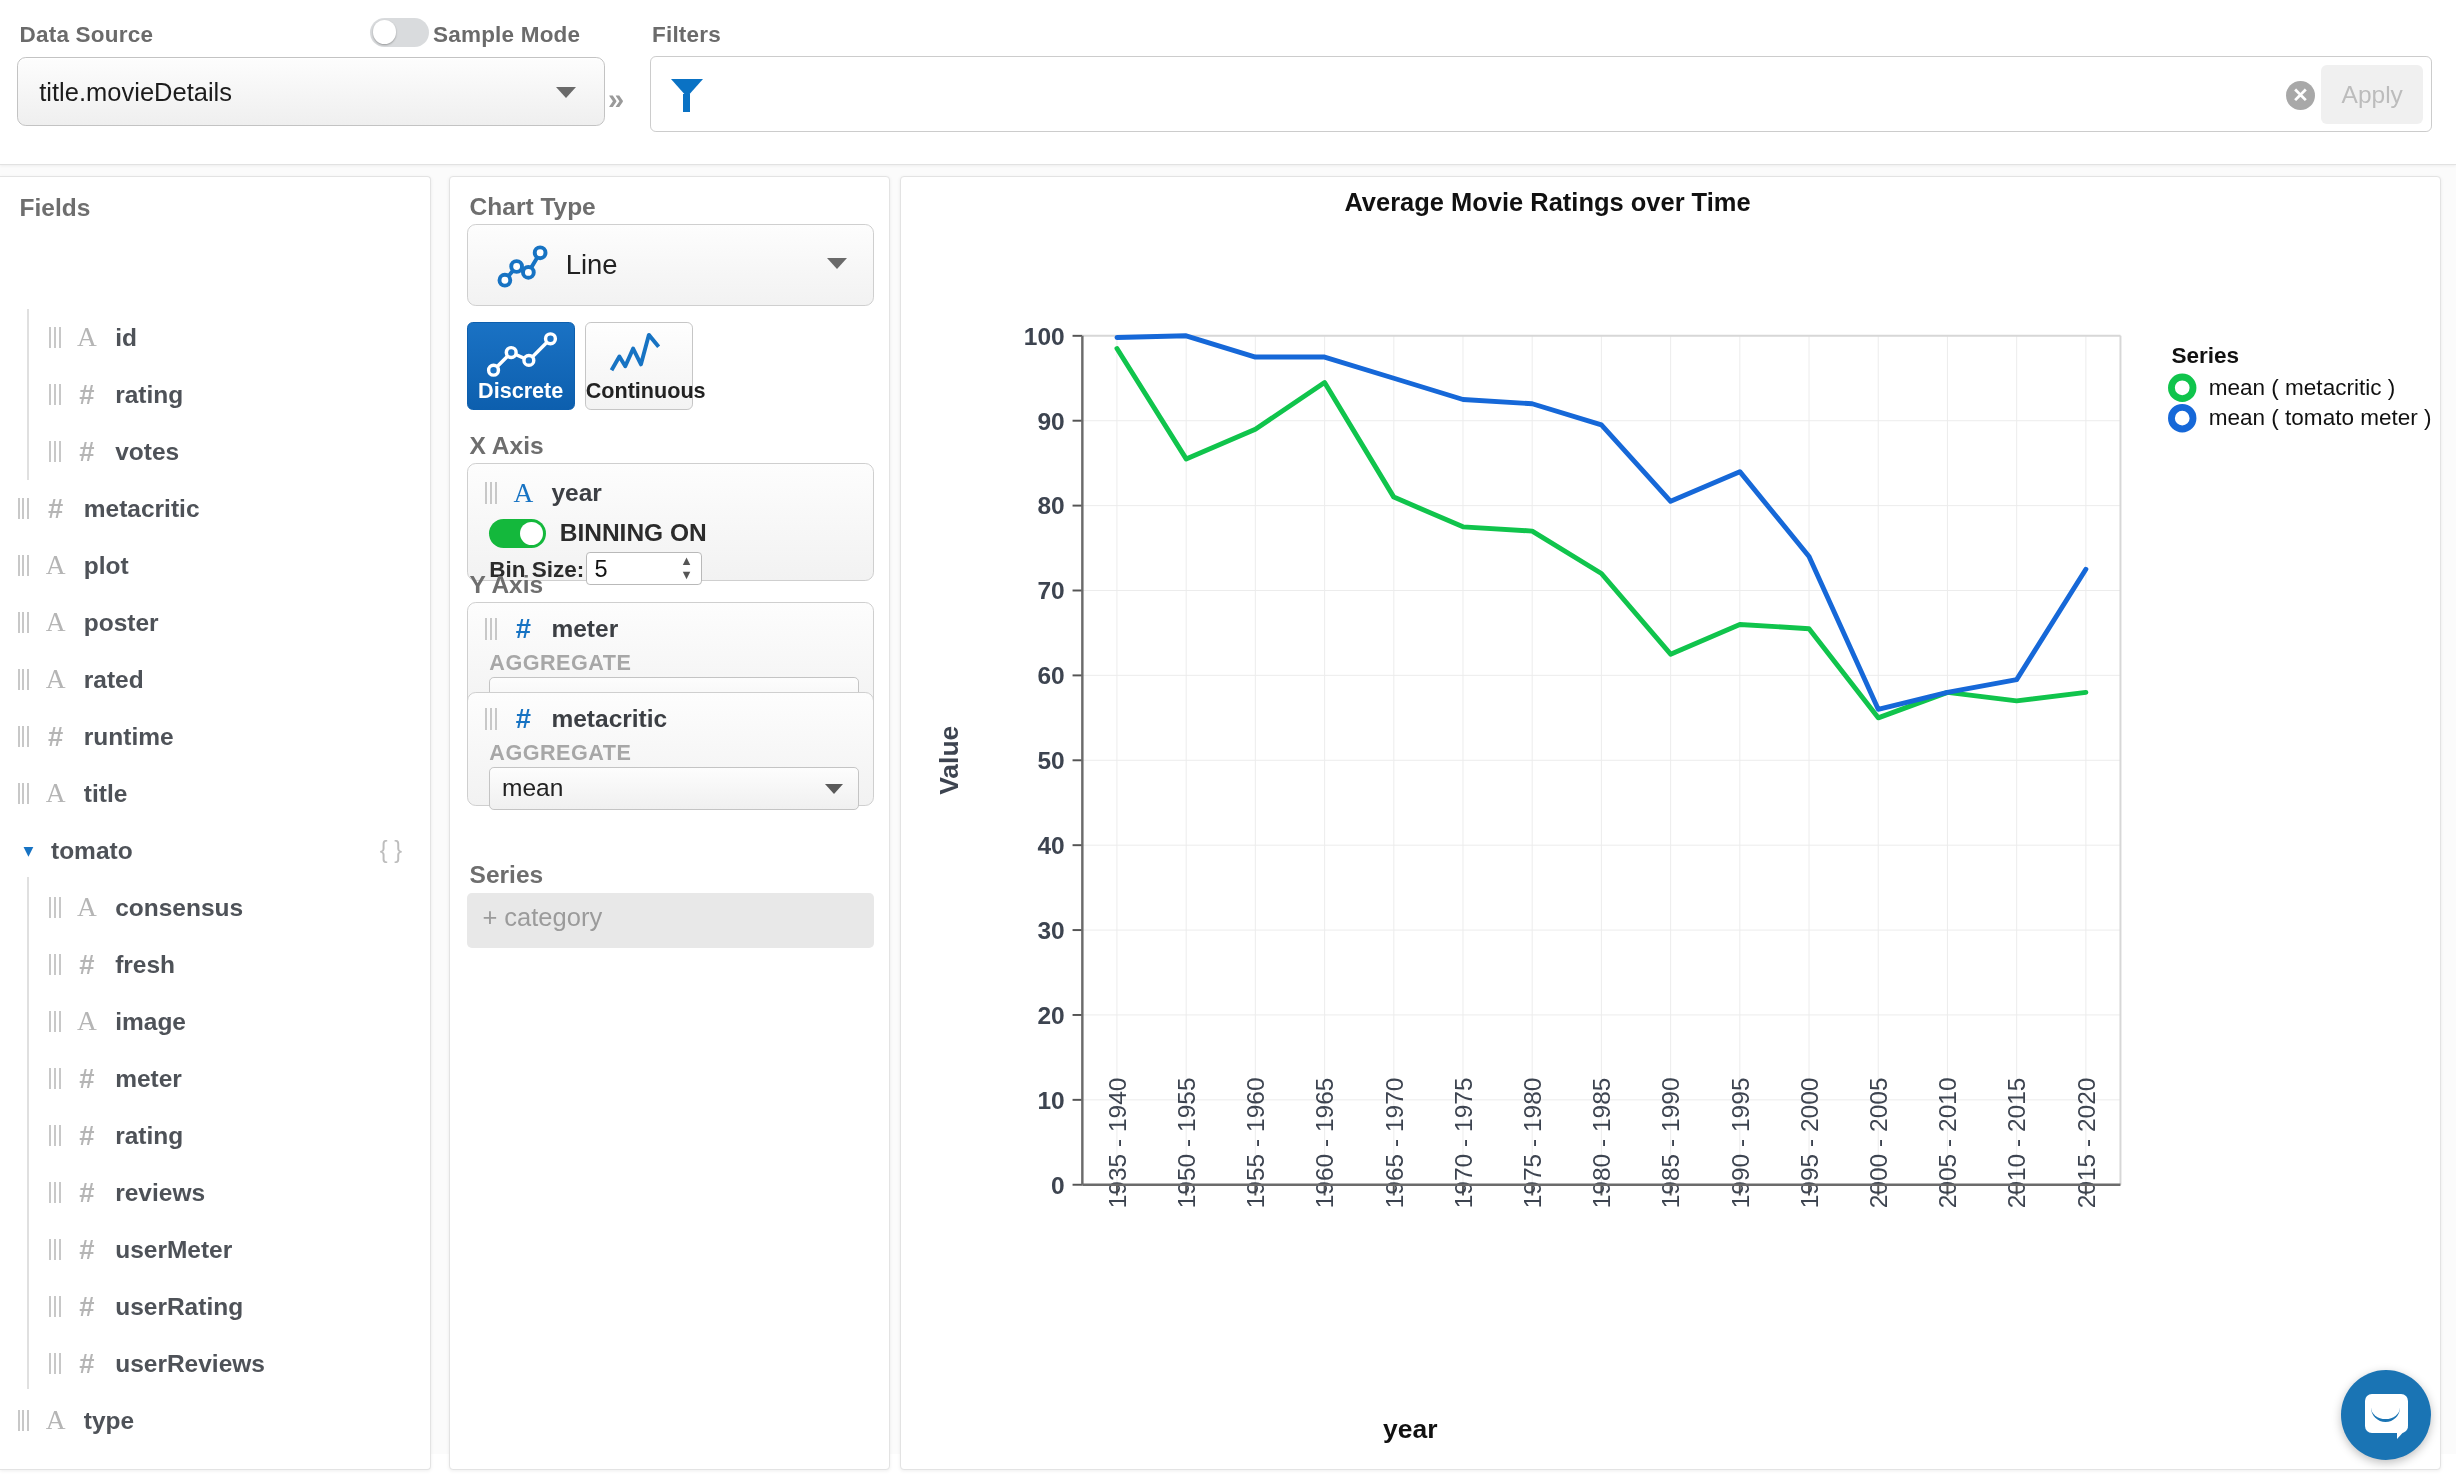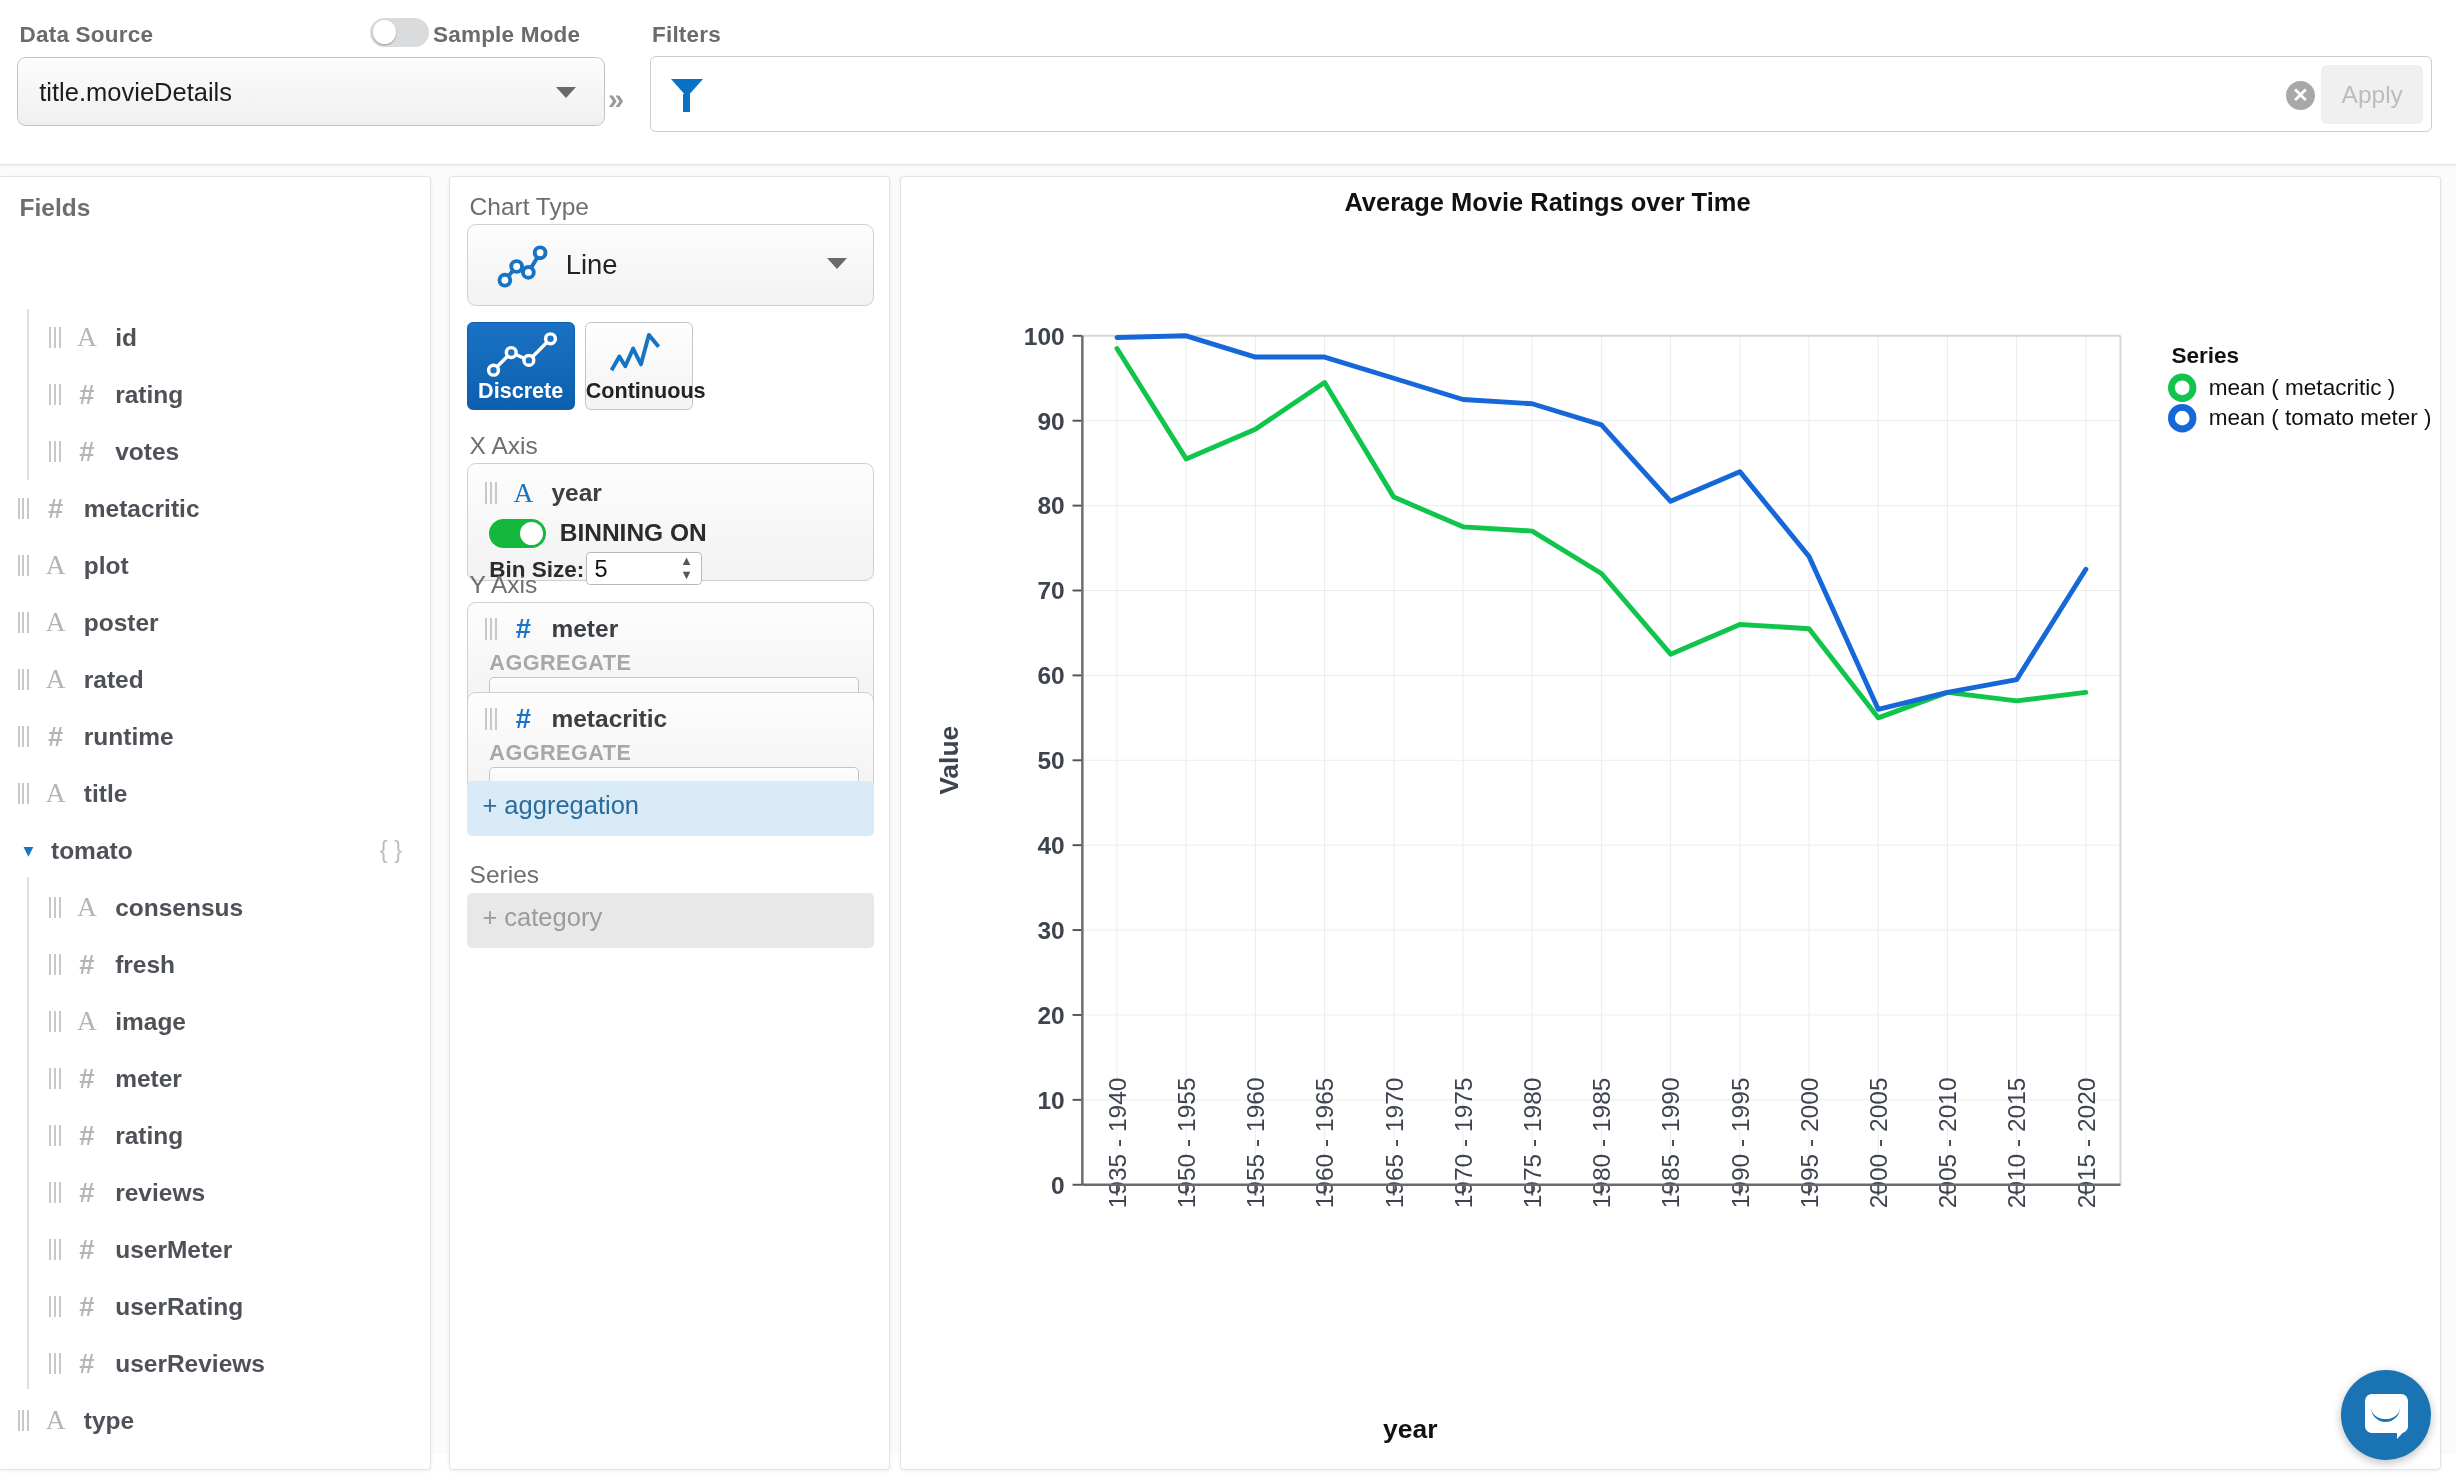--- a/index.html
+++ b/index.html
@@ -143,21 +143,21 @@
     width:21.6px; height:21.6px; margin-right:11.8px; color:#1773c3; font-size:19.6px;
     line-height:21.6px; text-align:center;
   }
   .group-name { font-size:24.5px; color:#4e5258; font-weight:bold; }
   .group-braces {
     position:absolute; right:29px; font-size:23.5px; color:#bdbdbd;
   }
 
   
   .cfg-label {
-    font-size:24.5px; color:#6e6e6e; font-weight:normal;
+    font-size:24.5px; color:#6e6e6e; font-weight:bold;
   }
   .card {
     background: linear-gradient(#fdfdfd,#f2f2f2);
     border:1px solid #cfcfcf; border-radius:8.8px;
   }
   #charttype-label { position:absolute; left:19.6px; top:15.7px; }
   #charttype-select {
     position:absolute; left:16.7px; top:47px; width:407px; height:82px;
   }
   .ct-icon { position:absolute; left:29px; top:17.6px; }
@@ -464,23 +464,20 @@
         <div class="ftype">#</div>
         <div class="fname">metacritic</div>
       </div>
       <div class="agg-lbl">AGGREGATE</div>
       <div class="agg-sel">
         <div class="v">mean</div>
         <div class="caret"></div>
       </div>
     </div>
 
-    <div id="add-agg">
-      <span>+ aggregation</span>
-    </div>
 
     <div class="cfg-label" id="series-label">Series</div>
     <div id="series-drop">
       <span>+ category</span>
     </div>
   </div>
 
   <div class="panel" id="chart-panel">
     <svg id="chart-svg" width="1541" height="1294" viewBox="0 0 1572 1320">
         <text x="659.5" y="35" text-anchor="middle" font-size="26" font-weight="bold" fill="#111" font-family="&quot;Liberation Sans&quot;, sans-serif">Average Movie Ratings over Time</text>

